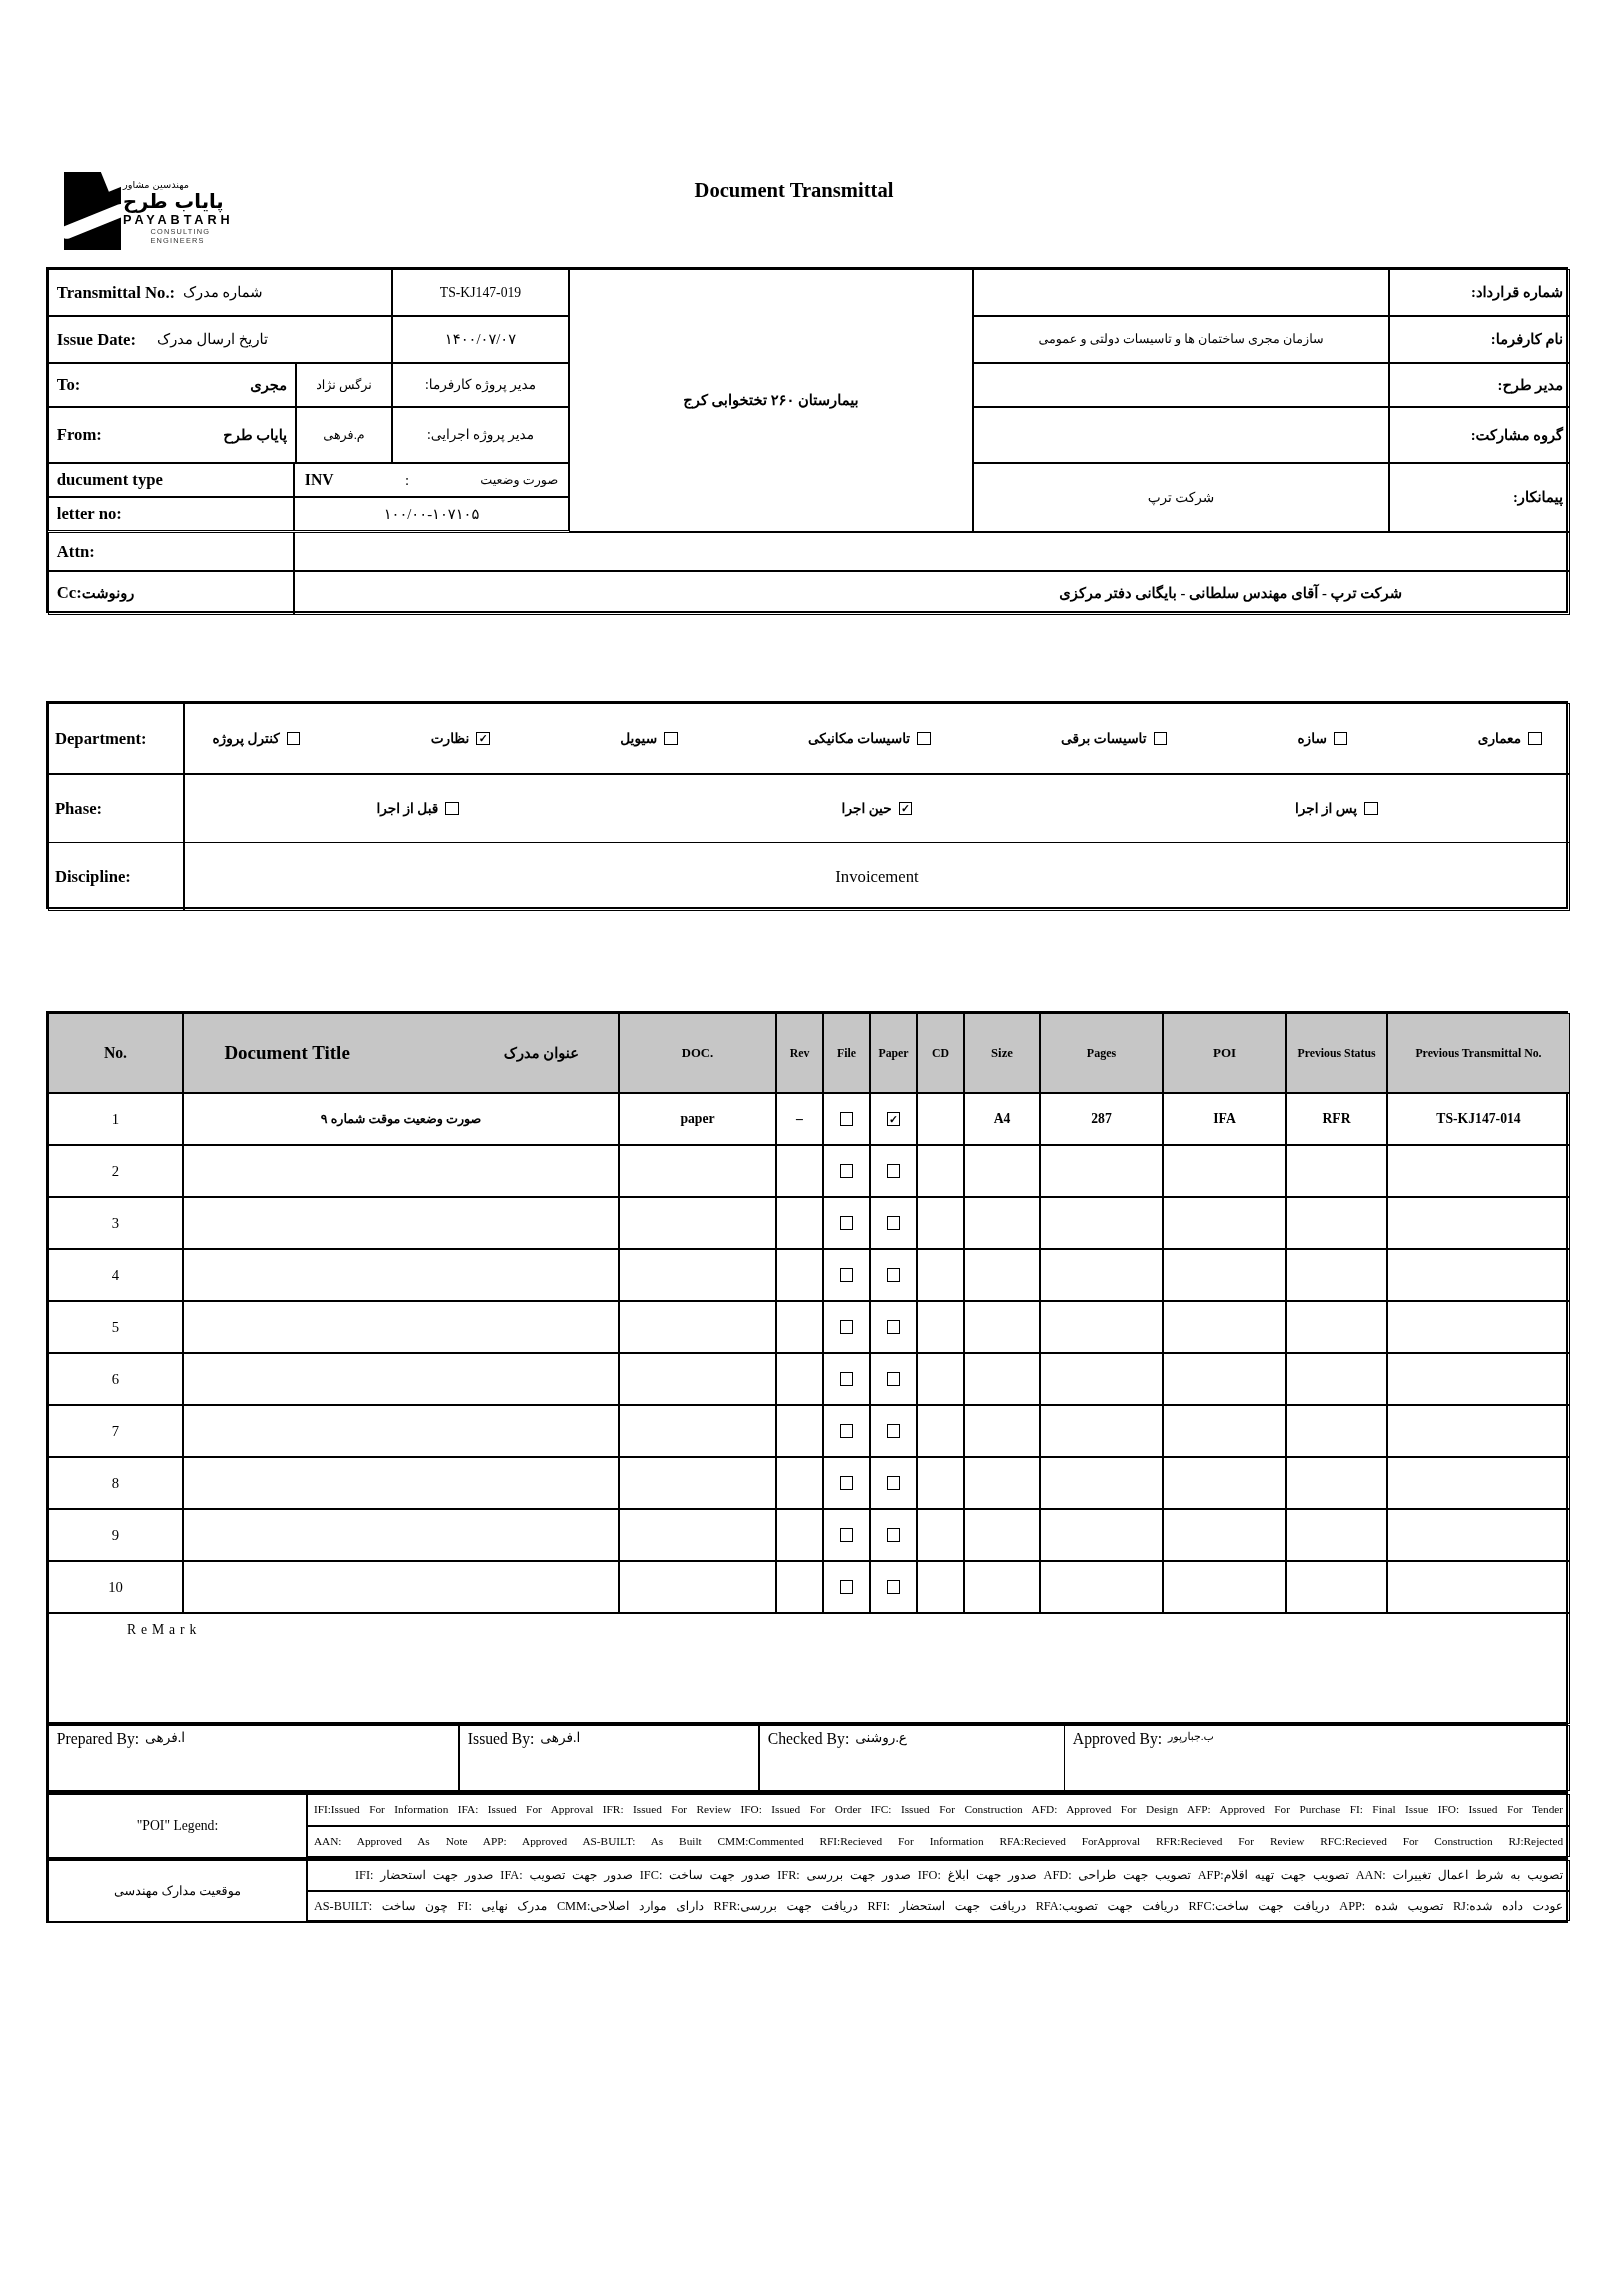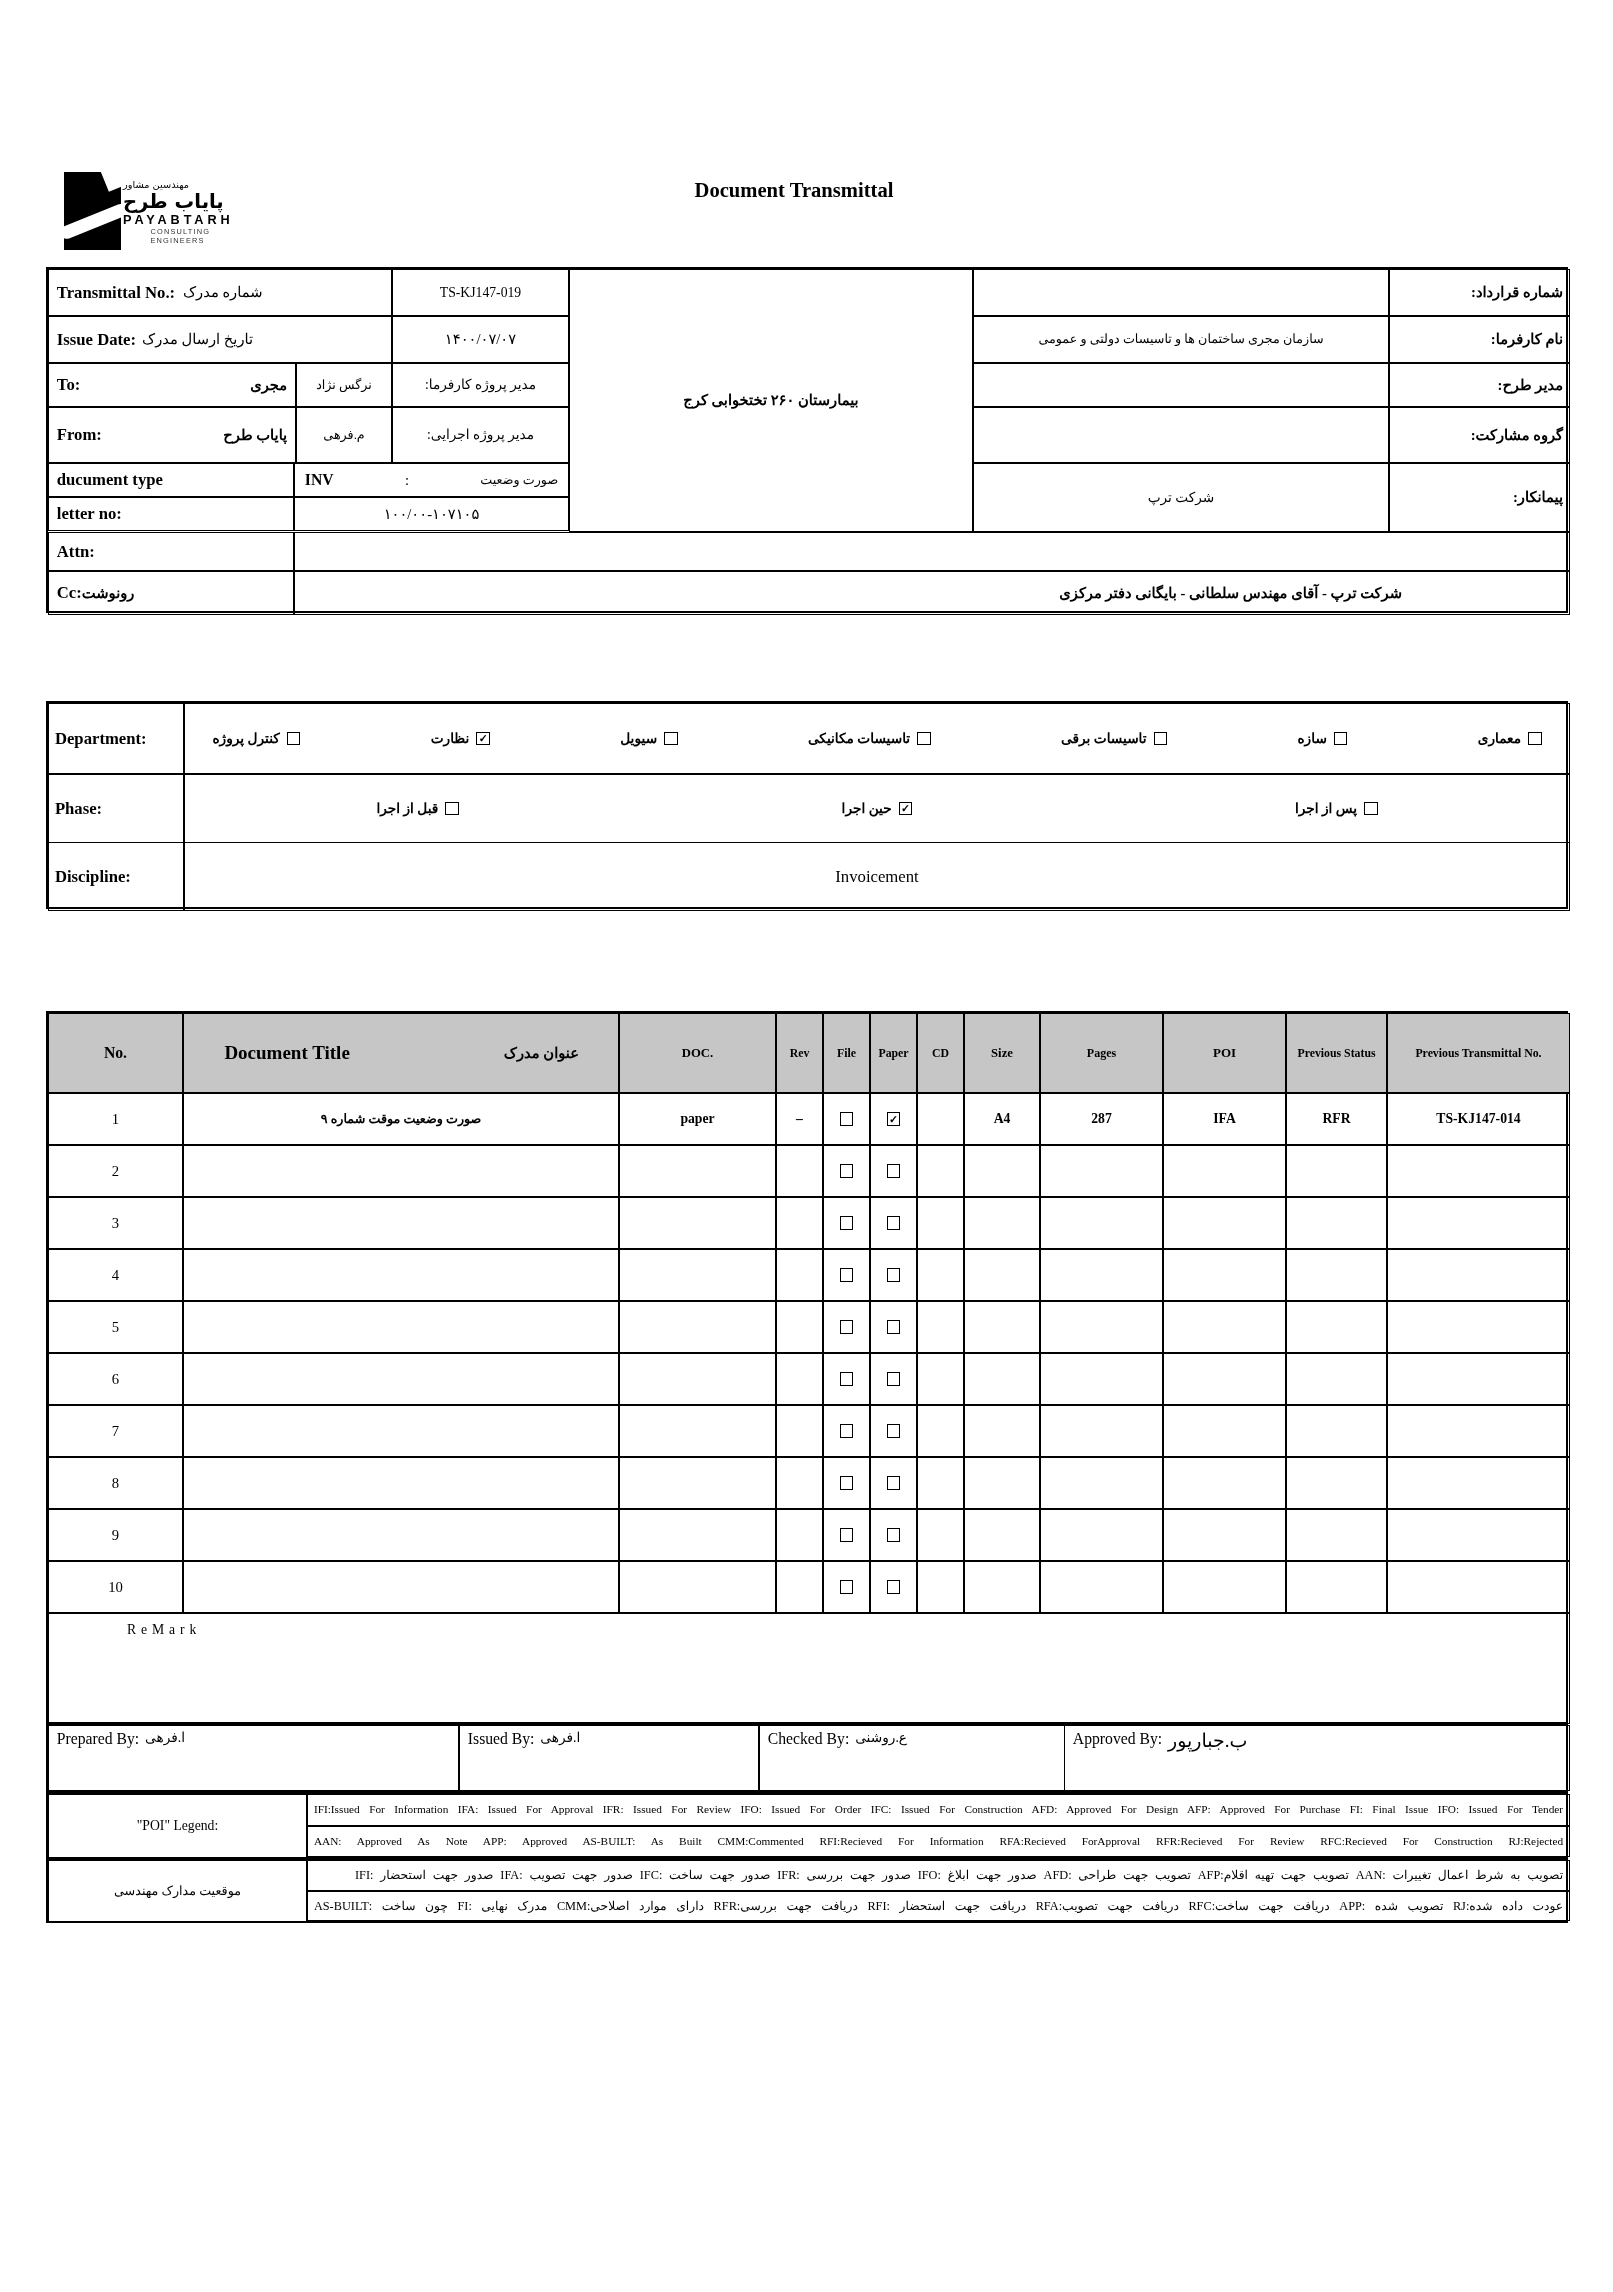--- a/index.html
+++ b/index.html
@@ -52,21 +52,21 @@
   <div class="abs b" style="left:598px;top:179px;width:392px;text-align:center;font-size:20.6px;">Document Transmittal</div>
 
   <div class="tbl" style="left:46px;top:267px;width:1522px;height:346px;">
 
     <div class="c" style="left:0;top:0;width:344px;height:47px;padding-left:7.8px;gap:7.8px;">
       <span class="en-label">Transmittal No.:</span>
       <span class="fa">شماره مدرک</span>
     </div>
     <div class="c center" style="left:344px;top:0;width:177px;height:47px;font-size:13.7px;">TS-KJ147-019</div>
 
-    <div class="c" style="left:0;top:47px;width:344px;height:47px;padding-left:7.8px;gap:6px;">
+    <div class="c" style="left:0;top:47px;width:344px;height:47px;padding-left:7.8px;gap:21px;">
       <span class="en-label">Issue Date:</span>
       <span class="fa">تاریخ ارسال مدرک</span>
     </div>
     <div class="c center" style="left:344px;top:47px;width:177px;height:47px;" dir="ltr">۱۴۰۰/۰۷/۰۷</div>
 
     <div class="c" style="left:0;top:94px;width:248px;height:44px;padding:0 7.8px;justify-content:space-between;">
       <span class="en-label">To:</span>
       <span class="fa b">مجری</span>
     </div>
     <div class="c center fa" style="left:248px;top:94px;width:96px;height:44px;font-size:12.7px;">نرگس نژاد</div>
@@ -378,21 +378,21 @@
     <div class="c sig" style="left:411px;top:0;width:300px;height:66px;gap:5.9px;">
       <span>Issued By:</span>
       <span class="fa" style="font-size:13.7px;">ا.فرهی</span>
     </div>
     <div class="c sig" style="left:711px;top:0;width:306px;height:66px;gap:5.9px;">
       <span>Checked By:</span>
       <span class="fa" style="font-size:13.7px;">ع.روشنی</span>
     </div>
     <div class="c sig" style="left:1016px;top:0;width:506px;height:66px;gap:5.9px;">
       <span>Approved By:</span>
-      <span class="fa" style="font-size:19px;">ب.جبارپور</span>
+      <span class="fa" style="font-size:11px;">ب.جبارپور</span>
     </div>
   </div>
 
   <div class="tbl" style="left:46px;top:1792px;width:1522px;height:67px;">
     <div class="c center" style="left:0;top:0;width:259px;height:64px;font-size:13.7px;">"POI" Legend:</div>
     <div class="c" style="left:259px;top:0;width:1263px;height:32px;">
       <span class="legendline" style="width:100%;">IFI:Issued For Information IFA: Issued For Approval IFR: Issued For Review IFO: Issued For Order IFC: Issued For Construction AFD: Approved For Design AFP: Approved For Purchase FI: Final Issue IFO: Issued For Tender</span>
     </div>
     <div class="c" style="left:259px;top:32px;width:1263px;height:31px;">
       <span class="legendline" style="width:100%;">AAN: Approved As Note APP: Approved AS-BUILT: As Built CMM:Commented RFI:Recieved For Information RFA:Recieved ForApproval RFR:Recieved For Review RFC:Recieved For Construction RJ:Rejected</span>

